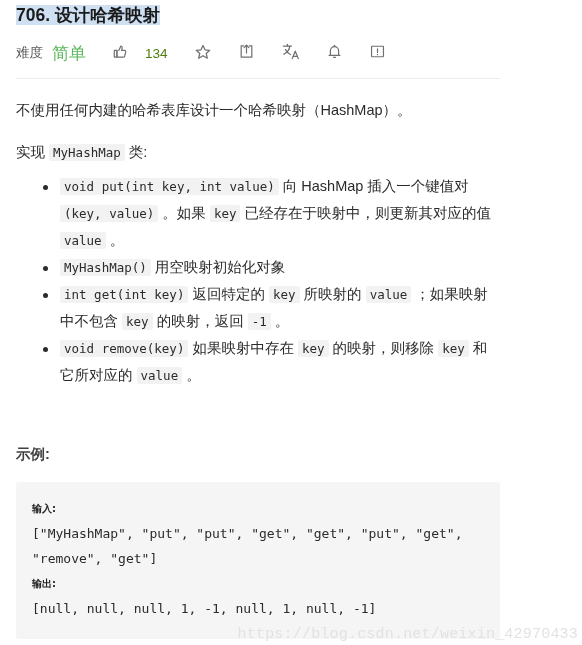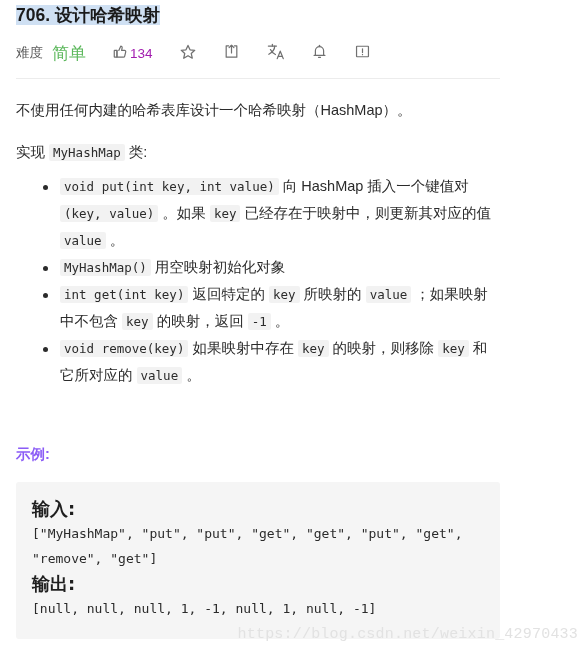--- a/index.html
+++ b/index.html
@@ -56,23 +56,23 @@
   }
   .tool-btn {
     display: flex;
     align-items: center;
     margin-right: 26px;
     color: #707070;
     cursor: pointer;
   }
   .tool-btn:last-child { margin-right: 0; }
   .tool-btn .cnt {
-    margin-left: 1px;
+    margin-left: 16px;
     font-size: 13.5px;
-    color: #a21caf;
+    color: #4d7c0f;
   }
   .ico { display: block; }
 
   
   .divider {
     height: 1px;
     background: #ececec;
     margin-top: 9px;
     margin-bottom: 0;
   }
@@ -120,35 +120,35 @@
     width: 5px;
     height: 5px;
     border-radius: 50%;
     background: #2b2b2b;
   }
 
   
   .example-head {
     font-size: 14.5px;
     font-weight: 700;
-    color: #8b5cf6;
+    color: #404040;
     margin-top: 56px;
   }
 
   
   .codeblock {
     margin-top: 18px;
     background: #f5f5f5;
     border-radius: 3px;
     padding: 14px 16px 18px 16px;
     box-sizing: border-box;
   }
   .cb-label {
     font-family: "DejaVu Sans", sans-serif;
-    font-size: 18px;
+    font-size: 10px;
     font-weight: 700;
     color: #1f1f1f;
     line-height: 25px;
   }
   .cb-line {
     font-family: "DejaVu Sans Mono", "Liberation Mono", monospace;
     font-size: 13px;
     line-height: 25px;
     color: #2b2b2b;
     white-space: pre-wrap;

